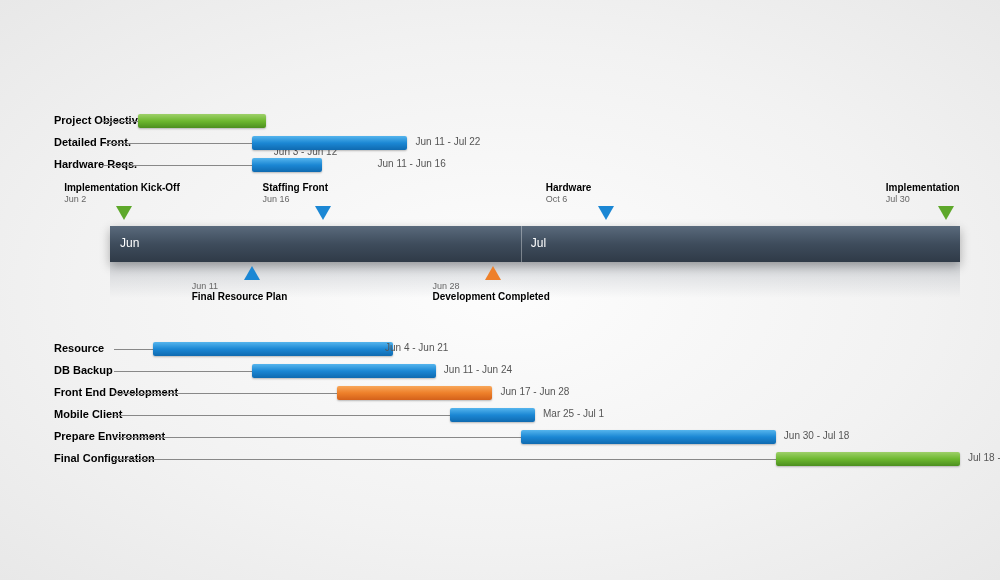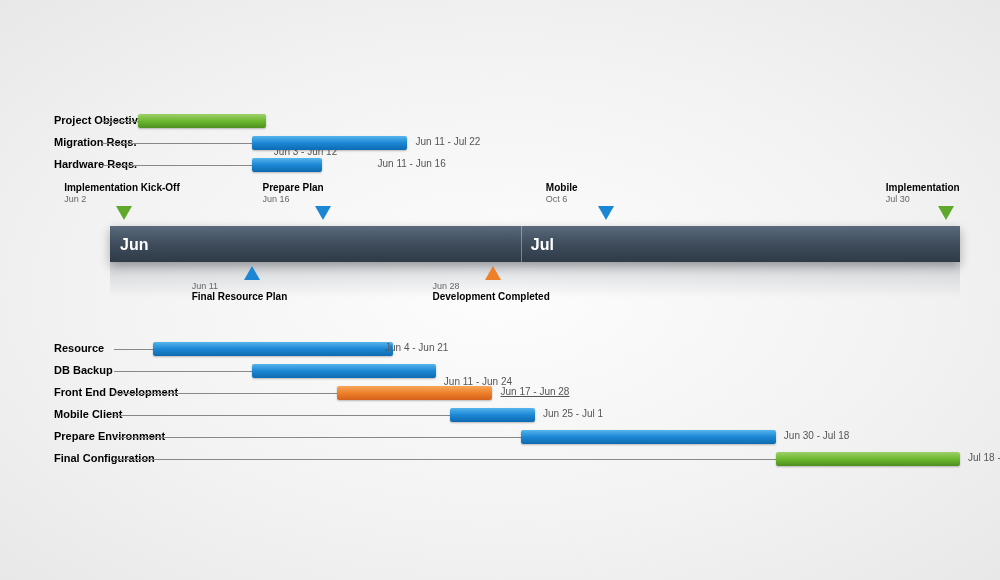--- a/index.html
+++ b/index.html
@@ -7,21 +7,21 @@
   .task-row{position:absolute;left:54px;height:18px;}
   .task-label{position:absolute;left:0;top:2px;font-size:11px;font-weight:600;white-space:nowrap;color:#000;}
   .task-line{position:absolute;top:9px;height:1px;background:#888;}
   .task-bar{position:absolute;top:2px;height:14px;border-radius:2px;box-shadow:0 1px 2px rgba(0,0,0,.25);}
   .task-range{position:absolute;top:2px;font-size:10px;color:#555;white-space:nowrap;}
   .bar-blue{background:linear-gradient(to bottom,#55b5ed 0%,#1b87d4 50%,#0f6ab0 100%);}
   .bar-green{background:linear-gradient(to bottom,#9ed06a 0%,#6db82f 50%,#4c8f1f 100%);}
   .bar-orange{background:linear-gradient(to bottom,#f8a75a 0%,#ee802a 50%,#d4611a 100%);}
   .axis-band{position:absolute;left:110px;top:226px;width:850px;height:36px;
     background:linear-gradient(to bottom,#5a6a7c 0%,#3e4c5c 50%,#2f3a47 100%);box-shadow:0 4px 10px rgba(0,0,0,.3);}
-  .axis-month{position:absolute;top:10px;font-size:16px;color:#fff;font-weight:700;}
+  .axis-month{position:absolute;top:10px;font-size:12px;color:#fff;font-weight:400;}
   .axis-divider{position:absolute;top:0;width:1px;height:36px;background:rgba(255,255,255,.35);}
   .reflection{position:absolute;left:110px;top:262px;width:850px;height:36px;
     background:linear-gradient(to bottom,rgba(100,110,125,.25) 0%,rgba(200,200,200,0) 100%);}
   .milestone{position:absolute;width:120px;margin-left:-60px;text-align:left;}
   .ms-title{font-size:10px;font-weight:700;color:#000;white-space:nowrap;}
   .ms-date{font-size:9px;color:#666;margin-top:1px;}
   .marker{width:0;height:0;margin:2px auto 0;}
   .marker.down{border-left:8px solid transparent;border-right:8px solid transparent;border-top:14px solid;}
   .marker.up{border-left:8px solid transparent;border-right:8px solid transparent;border-bottom:14px solid;}
   .mk-green{color:#5ea82b;}
@@ -34,46 +34,46 @@
 <div class="chart">
 
   <div id="upper-tasks">
       <div class="task-row" style="top: 112px;">
         <span class="task-label">Project Objectives</span>
         <div class="task-line" style="left: 48px; width: 36.3333px;"></div>
         <div class="task-bar bar-green" style="left: 84.3333px; width: 127.5px;"></div>
         <span class="task-range" style="left: 219.833px; margin-top: 32px;">Jun 3 - Jun 12</span>
       </div>
       <div class="task-row" style="top: 134px;">
-        <span class="task-label">Migration Reqs.</span>
+        <span class="task-label">Detailed Front.</span>
         <div class="task-line" style="left: 48px; width: 149.667px;"></div>
         <div class="task-bar bar-blue" style="left: 197.667px; width: 155.833px;"></div>
         <span class="task-range" style="left: 361.5px;">Jun 11 - Jul 22</span>
       </div>
       <div class="task-row" style="top: 156px;">
         <span class="task-label">Hardware Reqs.</span>
         <div class="task-line" style="left: 48px; width: 149.667px;"></div>
         <div class="task-bar bar-blue" style="left: 197.667px; width: 70.8333px;"></div>
         <span class="task-range" style="left: 276.5px; margin-left: 47px;">Jun 11 - Jun 16</span>
       </div>
     </div>
 
   <div id="milestones-above">
       <div class="milestone" style="left: 124.167px; top: 182px;">
         <div class="ms-title">Implementation Kick-Off</div>
         <div class="ms-date">Jun 2</div>
         <div class="marker down mk-green" style="border-top-color:currentColor;"></div>
       </div>
       <div class="milestone" style="left: 322.5px; top: 182px;">
-        <div class="ms-title">Prepare Plan</div>
+        <div class="ms-title">Staffing Front</div>
         <div class="ms-date">Jun 16</div>
         <div class="marker down mk-blue" style="border-top-color:currentColor;"></div>
       </div>
       <div class="milestone" style="left: 605.833px; top: 182px;">
-        <div class="ms-title">Mobile</div>
+        <div class="ms-title">Hardware</div>
         <div class="ms-date">Oct 6</div>
         <div class="marker down mk-blue" style="border-top-color:currentColor;"></div>
       </div>
       <div class="milestone" style="left: 945.833px; top: 182px;">
         <div class="ms-title">Implementation</div>
         <div class="ms-date">Jul 30</div>
         <div class="marker down mk-green" style="border-top-color:currentColor;"></div>
       </div>
     </div>
 
@@ -102,33 +102,33 @@
       <div class="task-row" style="top: 340px;">
         <span class="task-label">Resource</span>
         <div class="task-line" style="left: 60px; width: 38.5px;"></div>
         <div class="task-bar bar-blue" style="left: 98.5px; width: 240.833px;"></div>
         <span class="task-range" style="left: 331px;">Jun 4 - Jun 21</span>
       </div>
       <div class="task-row" style="top: 362px;">
         <span class="task-label">DB Backup</span>
         <div class="task-line" style="left: 60px; width: 137.667px;"></div>
         <div class="task-bar bar-blue" style="left: 197.667px; width: 184.167px;"></div>
-        <span class="task-range" style="left: 389.833px; margin-top: 12px;">Jun 11 - Jun 24</span>
+        <span class="task-range" style="left: 389.833px;">Jun 11 - Jun 24</span>
       </div>
       <div class="task-row" style="top: 384px;">
         <span class="task-label">Front End Development</span>
         <div class="task-line" style="left: 60px; width: 222.667px;"></div>
         <div class="task-bar bar-orange" style="left: 282.667px; width: 155.833px;"></div>
-        <span class="task-range" style="left: 446.5px; text-decoration: underline;">Jun 17 - Jun 28</span>
+        <span class="task-range" style="left: 446.5px;">Jun 17 - Jun 28</span>
       </div>
       <div class="task-row" style="top: 406px;">
         <span class="task-label">Mobile Client</span>
         <div class="task-line" style="left: 60px; width: 336px;"></div>
         <div class="task-bar bar-blue" style="left: 396px; width: 85px;"></div>
-        <span class="task-range" style="left: 489px;">Jun 25 - Jul 1</span>
+        <span class="task-range" style="left: 489px;">Mar 25 - Jul 1</span>
       </div>
       <div class="task-row" style="top: 428px;">
         <span class="task-label">Prepare Environment</span>
         <div class="task-line" style="left: 60px; width: 406.833px;"></div>
         <div class="task-bar bar-blue" style="left: 466.833px; width: 255px;"></div>
         <span class="task-range" style="left: 729.833px;">Jun 30 - Jul 18</span>
       </div>
       <div class="task-row" style="top: 450px;">
         <span class="task-label">Final Configuration</span>
         <div class="task-line" style="left: 60px; width: 661.833px;"></div>

